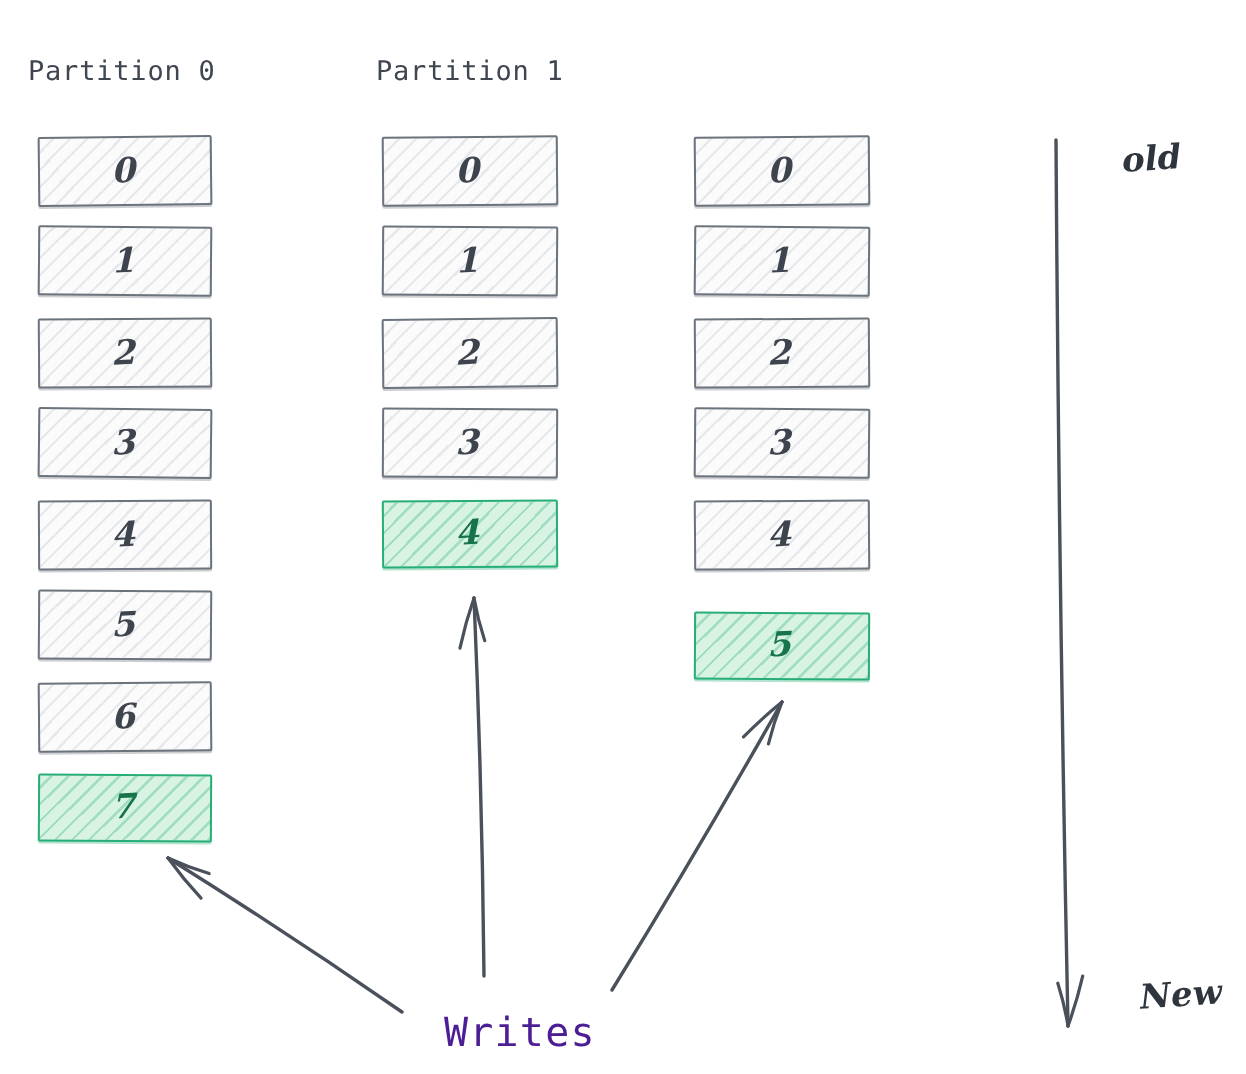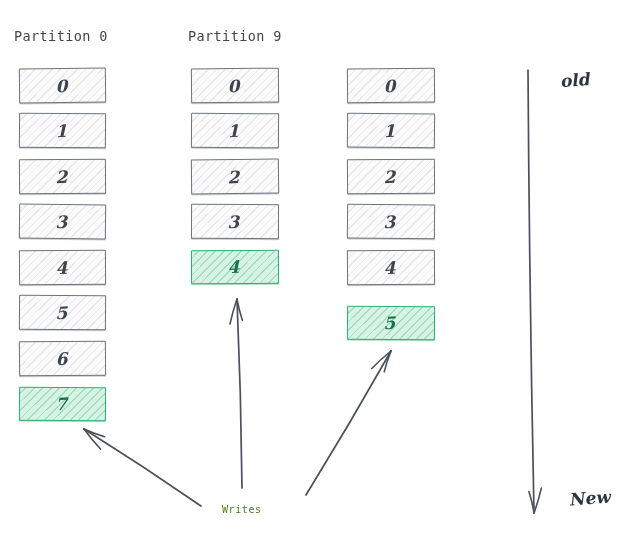--- a/index.html
+++ b/index.html
@@ -77,43 +77,43 @@
     font-weight: 600;
     color: #2f353d;
     transform: rotate(-4deg);
     white-space: nowrap;
     user-select: none;
   }
 
   .writes-label {
     position: absolute;
     font-family: "DejaVu Sans Mono", monospace;
-    font-size: 10px;
+    font-size: 20px;
     letter-spacing: 0.6px;
-    color: #4d7c0f;
+    color: #4c1d95;
     white-space: nowrap;
   }
 
   
   #arrows {
     position: absolute;
     left: 0;
     top: 0;
     width: 623px;
     height: 537px;
     pointer-events: none;
   }
 </style>
 </head>
 <body>
 
 <div id="canvas">
 
   <div class="partition-label" style="left:14px; top:28px;">Partition 0</div>
-  <div class="partition-label" style="left:188px; top:28px;">Partition 9</div>
+  <div class="partition-label" style="left:188px; top:28px;">Partition 1</div>
 
   <div id="segments">
       <div class="seg" style="left: 19px; top: 68px; width: 87px; height: 35px; transform: rotate(-0.6deg);">
         <span class="seg-num">0</span>
       </div>
       <div class="seg" style="left: 19px; top: 113px; width: 87px; height: 35px; transform: rotate(0.5deg);">
         <span class="seg-num">1</span>
       </div>
       <div class="seg" style="left: 19px; top: 159px; width: 87px; height: 35px; transform: rotate(-0.4deg);">
         <span class="seg-num">2</span>

